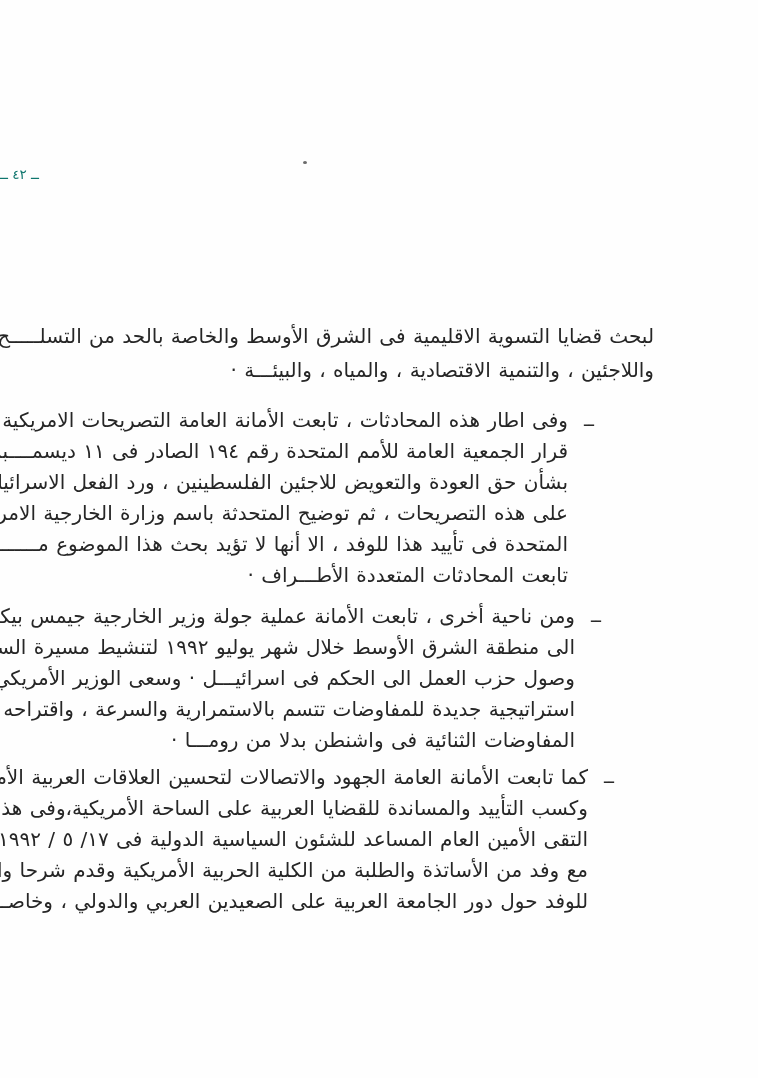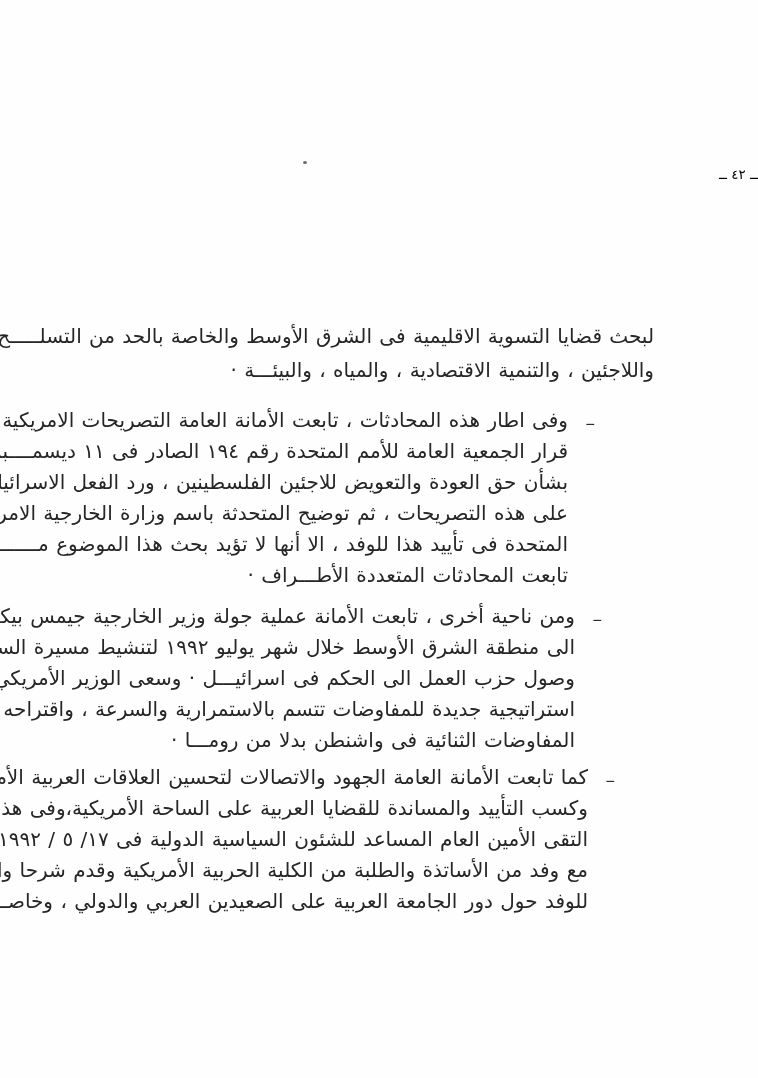--- a/index.html
+++ b/index.html
@@ -10,25 +10,25 @@
     background: #fefefe;
     overflow: hidden;
     font-family: "DejaVu Sans", sans-serif;
     color: #262626;
   }
   .pageno {
     position: absolute;
     top: 166px;
     left: 0;
     width: 758px;
-    text-align: right;
+    text-align: left;
     font-size: 13.5px;
     letter-spacing: 1px;
     direction: rtl;
-    color: #000000;
+    color: #0f766e;
   }
   .speck {
     position: absolute;
     left: 303px;
     top: 161px;
     width: 4px;
     height: 3px;
     background: #6a6a6a;
     border-radius: 50%;
   }
@@ -52,21 +52,21 @@
   .para .line.end { text-align-last: right; }
   .p1 .line { line-height: 34px; height: 34px; }
   .p1 { margin-right: 0; }
   .p2 { margin-right: 86px; margin-top: 18px; }
   .p3 { margin-right: 79px; margin-top: 10px; }
   .p4 { margin-right: 66px; margin-top: 6px; }
   .dash {
     position: absolute;
     right: -26px;
     top: 0;
-    font-size: 13px;
+    font-size: 17px;
     line-height: 31px;
     color: #2a2a2a;
   }
 </style>
 </head>
 <body>
 
 <div class="page">
 
   <div class="pageno">ــ ٤٢ ــ</div>

